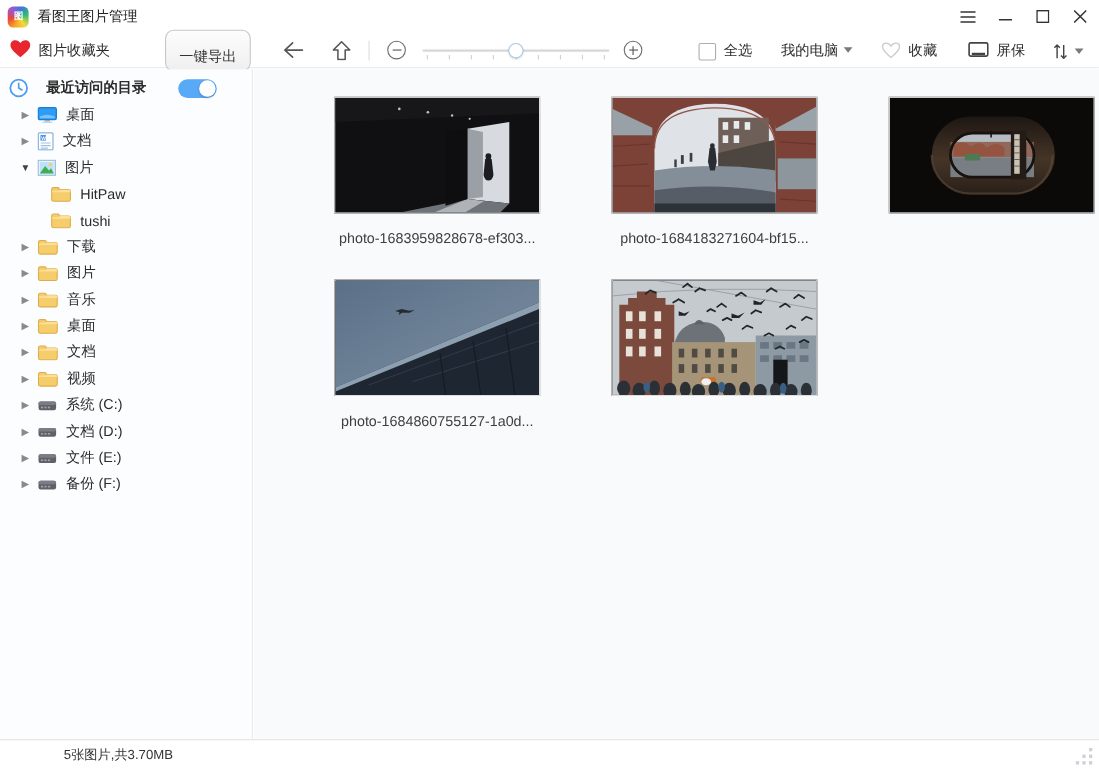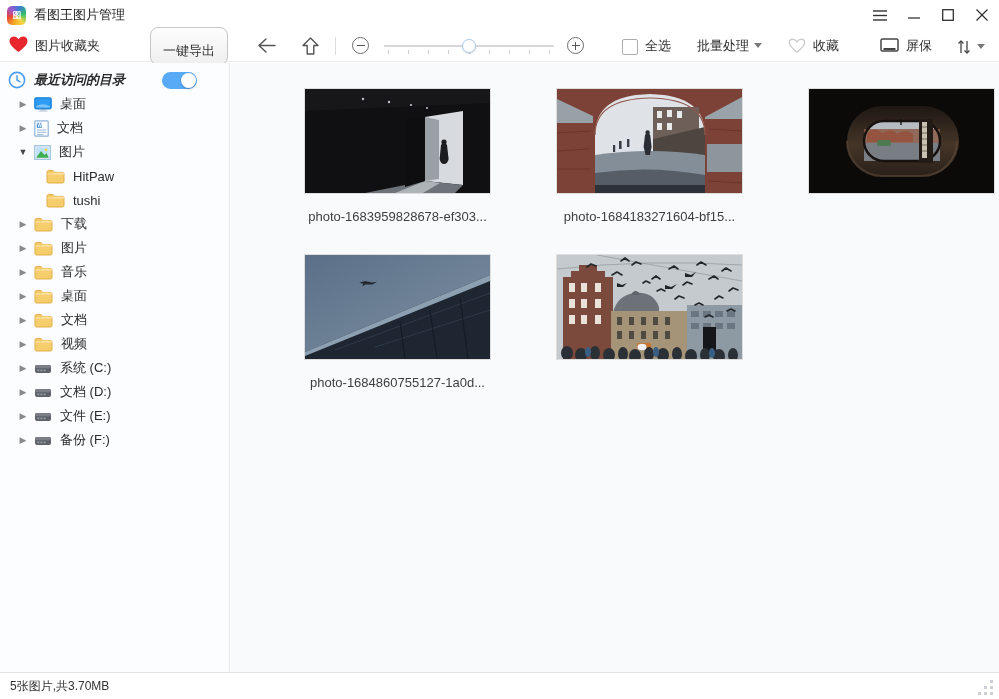--- a/index.html
+++ b/index.html
@@ -44,29 +44,29 @@
   .slider .handle { position:absolute; top:3px; left:calc(50% - 7px); width:14px; height:14px;
     background:#fff; border:1.5px solid #a9c9e9; border-radius:50%; box-shadow:0 1px 2px rgba(0,0,0,.12); }
   .zoom-plus { margin-left:13px; position:relative; }
 
   .tb-right { margin-left:auto; display:flex; align-items:flex-end; }
   .checkbox { width:16px; height:16px; background:#fff; border:1px solid #adadad; border-radius:2px; }
   .tb-label { margin-left:7px; color:#2b2b2b; }
   .batch { margin-left:26px; display:flex; align-items:center; color:#2b2b2b; }
   .caret { margin-left:5px; width:0; height:0; border-left:4px solid transparent; border-right:4px solid transparent; border-top:5px solid #7a7a7a; }
   .collect { margin-left:26px; display:flex; align-items:center; color:#c9c9c9; }
-  .screensaver { margin-left:41px; display:flex; align-items:center; color:#2b2b2b; }
+  .screensaver { margin-left:28px; display:flex; align-items:center; color:#2b2b2b; }
   .sort { margin-left:24px; margin-right:14px; display:flex; align-items:center; }
 
   
   .sidebar { position:absolute; top:63px; left:0; bottom:27px; width:230px; background:#fcfdfe;
     border-right:1px solid #e7eaee; padding-top:5px; font-size:13px; overflow:hidden; }
   .side-row { display:flex; align-items:center; height:24px; padding-left:8px; color:#2b2b2b; }
   .side-row.head { font-weight:bold; }
-  .side-row .lbl { margin-left:8px; white-space:nowrap;font-style:italic; }
+  .side-row .lbl { margin-left:16px; white-space:nowrap; }
   .toggle { margin-left:auto; margin-right:32px; width:35px; height:17px; border-radius:9px;
     background:#58a9f6; position:relative; }
   .toggle .knob { position:absolute; right:1px; top:1px; width:15px; height:15px; border-radius:50%;
     background:#fff; box-shadow:0 1px 2px rgba(0,0,0,.25); }
   .tree-row { display:flex; align-items:center; height:24px; color:#2b2b2b; }
   .tree-row .arrow { width:10px; margin-left:18px; font-size:9px; color:#8a8a8a; text-align:center; flex:none; }
   .tree-row .arrow.exp { color:#444; }
   .tree-row.lvl2 { padding-left:46px; }
   .tree-row .icon { margin-left:6px; flex:none; display:flex; }
   .tree-row.lvl2 .icon { margin-left:0; }
@@ -78,21 +78,21 @@
   .grid { display:flex; flex-wrap:wrap; width:720px;margin-left:30px; }
   .cell { width:187px; margin-right:65px; margin-bottom:30px; }
   .cell:nth-child(3n) { margin-right:0; }
   .thumb { width:187px; height:106px; border:1px solid #dedede; background:#000; }
   .thumb svg { display:block; width:185px; height:104px; }
   .caption { margin-top:15px; font-size:13px; color:#3e3e3e; text-align:center;
     white-space:nowrap; overflow:hidden; }
 
   
   .statusbar { position:absolute; left:0; right:0; bottom:0; height:27px; background:#fff;
-    border-top:1px solid #e3e3e3; display:flex; align-items:center; }
+    border-top:1px solid #e3e3e3; display:flex; align-items:center;padding-left:48px; }
   .status-text { margin-left:10px; font-size:12px; color:#333; }
   .grip { position:absolute; right:6px; bottom:4px; display:grid;
     grid-template-columns:repeat(3,3px); grid-template-rows:repeat(3,3px); gap:3px; }
   .grip i { background:transparent; }
   .grip i.d { background:#cdd0d4; }
 </style>
 </head>
 <body>
 
 <div class="app">
@@ -178,21 +178,21 @@
     <div class="zoom-plus zoom-circle">
         <span class="bar"></span>
         <span class="vbar"></span>
       </div>
 
     <div class="tb-right">
       <div class="checkbox"></div>
       <div class="tb-label">全选</div>
 
       <div class="batch">
-        <span>批量处理</span>
+        <span>我的电脑</span>
         <span class="caret"></span>
       </div>
 
       <div class="collect">
         <svg width="18" height="16" viewBox="0 0 19 17">
             <path d="M9.5 15.2 C4.6 11.2 1.3 8.3 1.3 4.9 1.3 2.7 3 1.3 4.9 1.3 6.6 1.3 8.3 2.4 9.5 4.2 10.7 2.4 12.4 1.3 14.1 1.3 16 1.3 17.7 2.7 17.7 4.9 17.7 8.3 14.4 11.2 9.5 15.2Z" fill="none" stroke="#cdcdcd" stroke-width="1.4"></path>
           </svg>
         <span class="tb-label">收藏</span>
       </div>
 

